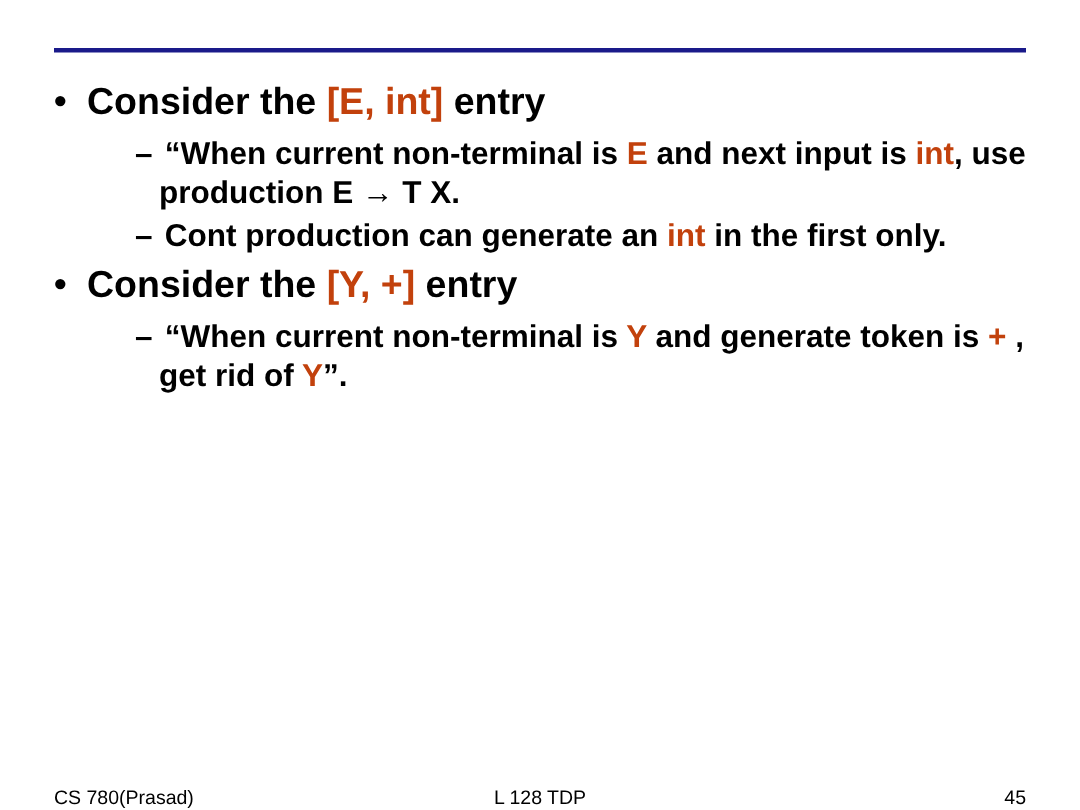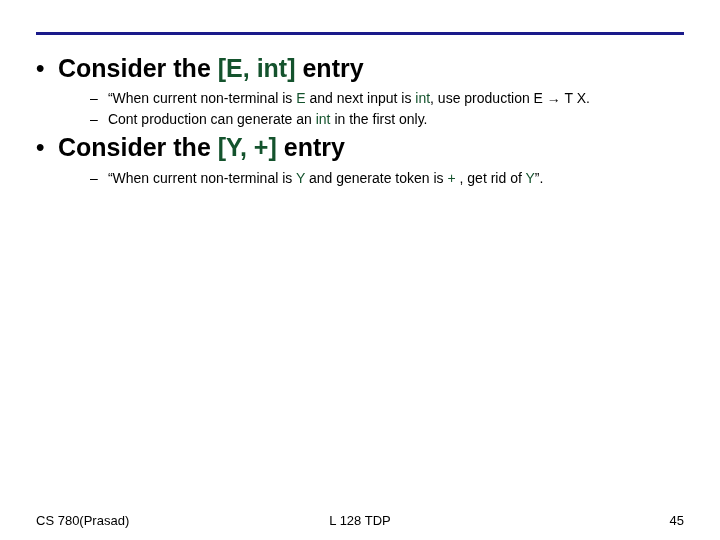--- a/index.html
+++ b/index.html
@@ -38,38 +38,39 @@
     line-height: 1.25;
   }
   .b1::before {
     content: "•";
     position: absolute;
     left: 0;
     top: 0;
     font-size: 24px;
   }
   .b2 {
-    font-size: 14px;
+    font-size: 21px;
     margin: 4px 0 4px 0;
     padding-left: 70px;
     text-indent: -16px;
     line-height: 1.22;
+    font-weight: bold;
   }
   .b2 .dash {
     display: inline-block;
     width: 14px;
     text-indent: 0;
   }
-  .blue { color: #14532d; }
+  .blue { color: #c2410c; }
   .sym {
     font-family: "Times New Roman", serif;
   }
   .footer {
     position: absolute;
-    bottom: 12px;
+    bottom: 1px;
     left: 36px;
     right: 36px;
     font-size: 13px;
     display: flex;
     justify-content: space-between;
     align-items: flex-start;
   }
   .footer .center { position: absolute; left: 50%; transform: translateX(-50%); }
 </style>
 </head>

